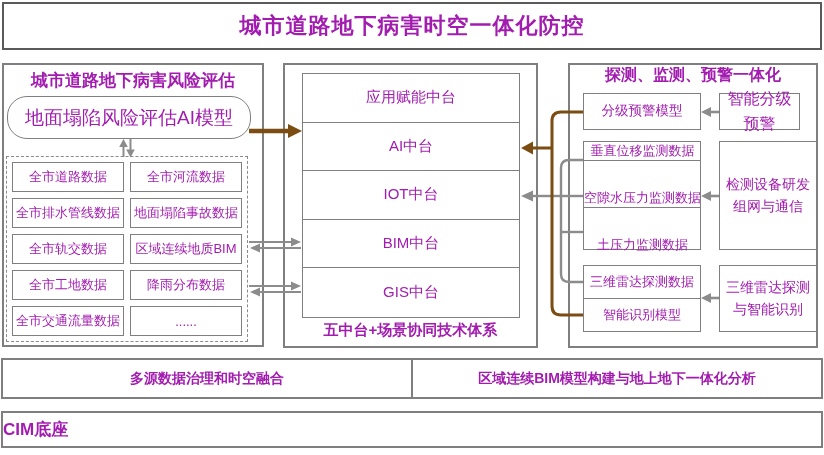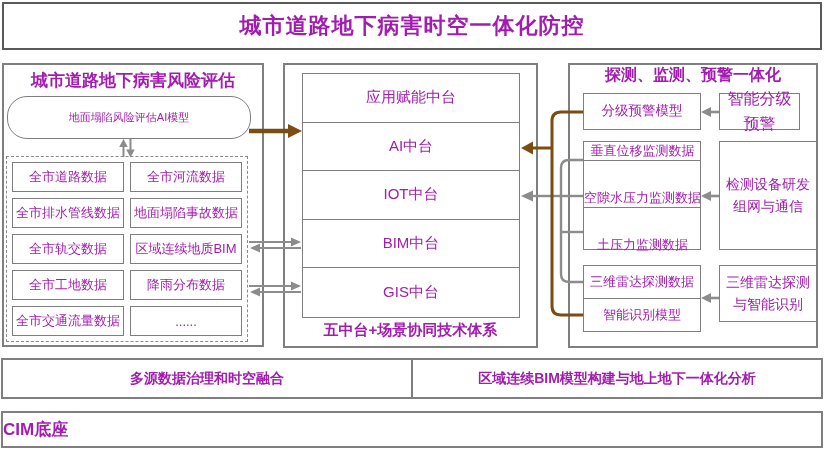--- a/index.html
+++ b/index.html
@@ -17,21 +17,21 @@
   .left-panel{left:2px;top:63px;width:262px;height:284px;}
   .center-panel{left:283px;top:63px;width:255px;height:285px;}
   .right-panel{left:568px;top:63px;width:250px;height:285px;}
   .panel-title{
     text-align:center;font-weight:bold;font-size:17px;margin-top:4px;white-space:nowrap;
   }
   .right-panel .panel-title{font-size:16px;margin-top:0;}
   .inner-box{box-sizing:border-box;position:absolute;background:#fff;border:1.5px solid var(--border-gray,#7f7f7f);}
   .ai-model-box{
     left:3px;top:31px;width:244px;height:43px;
-    display:flex;align-items:center;justify-content:center;font-size:11px;border-radius:20px;
+    display:flex;align-items:center;justify-content:center;font-size:19px;border-radius:20px;
   }
   .data-grid{
     box-sizing:border-box;position:absolute;left:2px;top:91px;width:242px;height:186px;
     border:1px dashed #8a8a8a;padding:5px;
     display:grid;grid-template-columns:1fr 1fr;grid-template-rows:repeat(5,1fr);gap:6px;
   }
   .grid-cell{
     box-sizing:border-box;border:1.5px solid var(--border-gray,#7f7f7f);background:#fff;
     display:flex;align-items:center;justify-content:center;font-size:13px;white-space:nowrap;
   }
@@ -55,21 +55,21 @@
   .warn-model{left:13px;top:28px;width:118px;height:37px;}
   .smart-warn{left:149px;top:28px;width:81px;height:37px;font-size:16px;}
   .monitor-stack{left:13px;top:76px;width:118px;height:109px;display:grid;grid-template-rows:repeat(3,1fr);gap:28px;}
   .stack-row{
     display:flex;align-items:center;justify-content:center;font-size:13px;white-space:nowrap;
     border-bottom:1.5px solid var(--border-gray,#7f7f7f);
   }
   .stack-row:last-child{border-bottom:none;}
   .device-box{left:149px;top:76px;width:98px;height:109px;font-size:14px;}
   .radar-stack{left:13px;top:200px;width:118px;height:67px;display:grid;grid-template-rows:repeat(2,1fr);}
-  .radar-box{left:149px;top:200px;width:98px;height:57px;font-size:14px;}
+  .radar-box{left:149px;top:200px;width:98px;height:67px;font-size:14px;}
   .bar{
     box-sizing:border-box;position:absolute;border:2px solid var(--border-gray,#7f7f7f);background:#fff;
     display:flex;align-items:stretch;
   }
   .bar1{left:1px;top:358px;width:822px;height:41px;}
   .bar-cell{
     flex:1;display:flex;align-items:center;justify-content:center;
     font-weight:bold;font-size:14px;
   }
   .bar-cell.first{border-right:2px solid var(--border-gray,#7f7f7f);}

